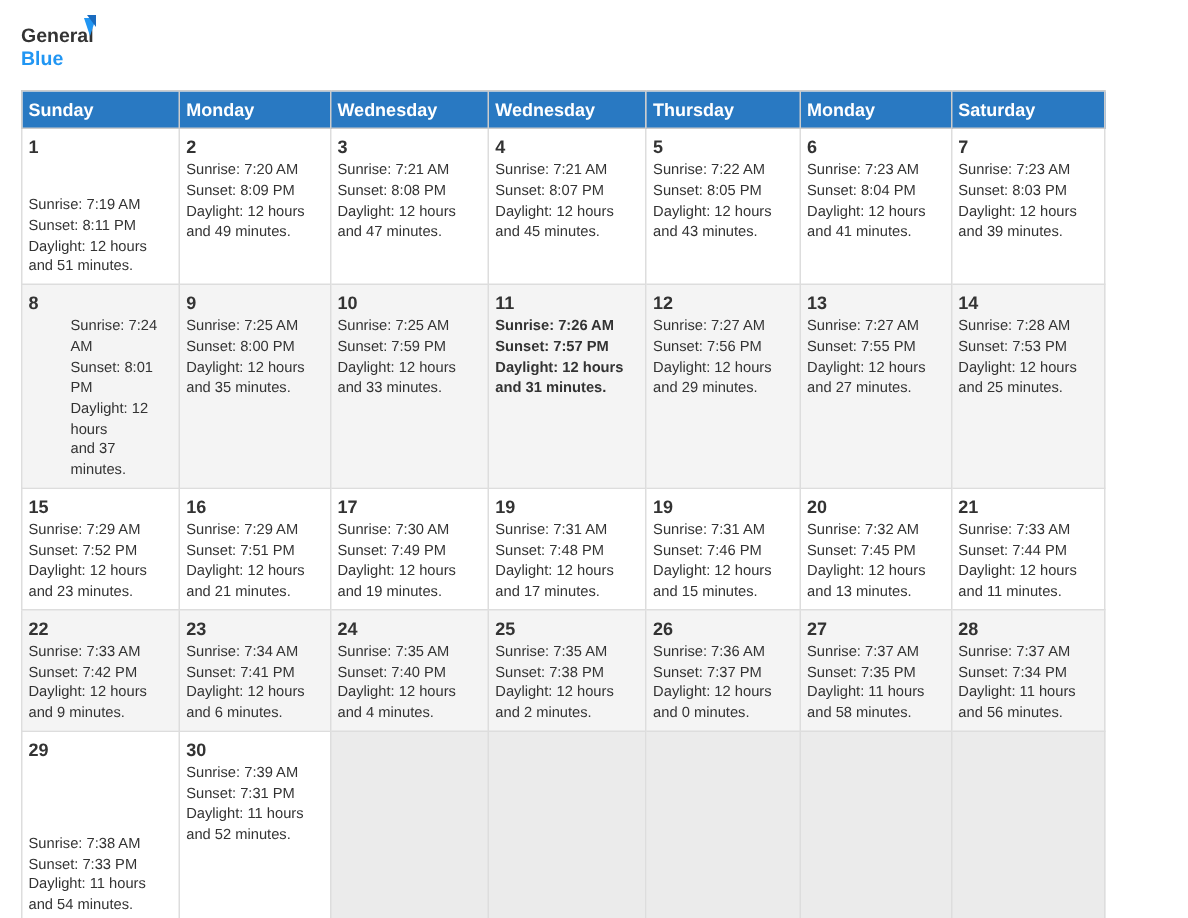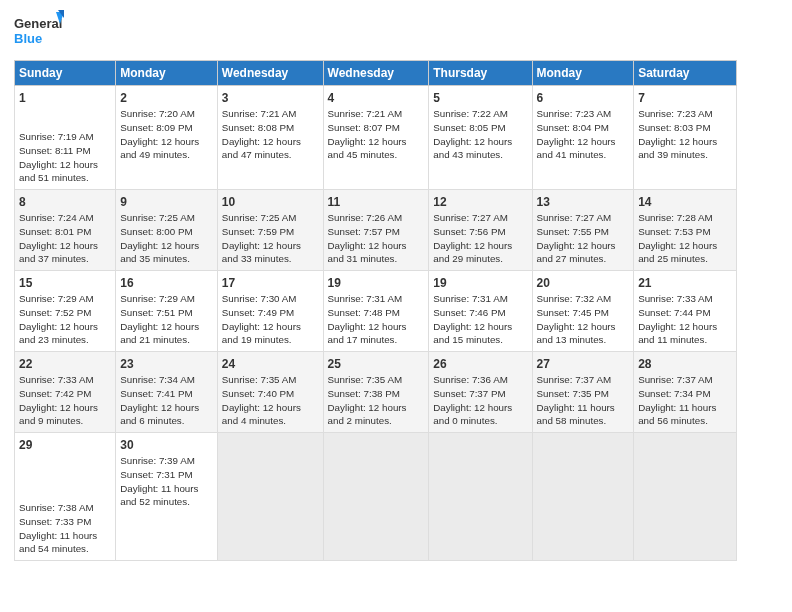--- a/index.html
+++ b/index.html
@@ -167,42 +167,42 @@
             <span class="day-num">7</span>
             <div class="day-info" style="white-space: pre-line;">Sunrise: 7:23 AM
 Sunset: 8:03 PM
 Daylight: 12 hours
 and 39 minutes.</div>
           </td>
         </tr>
         <tr>
           <td>
             <span class="day-num">8</span>
-            <div class="day-info" style="white-space: pre-line;">Sunrise: 7:24 AM
+            <div class="day-info" style="white-space: pre-line; margin-left: 28px;">Sunrise: 7:24 AM
 Sunset: 8:01 PM
 Daylight: 12 hours
 and 37 minutes.</div>
           </td>
           <td>
             <span class="day-num">9</span>
             <div class="day-info" style="white-space: pre-line;">Sunrise: 7:25 AM
 Sunset: 8:00 PM
 Daylight: 12 hours
 and 35 minutes.</div>
           </td>
           <td>
             <span class="day-num">10</span>
             <div class="day-info" style="white-space: pre-line;">Sunrise: 7:25 AM
 Sunset: 7:59 PM
 Daylight: 12 hours
 and 33 minutes.</div>
           </td>
           <td>
             <span class="day-num">11</span>
-            <div class="day-info" style="white-space: pre-line;">Sunrise: 7:26 AM
+            <div class="day-info" style="white-space: pre-line; font-weight: bold;">Sunrise: 7:26 AM
 Sunset: 7:57 PM
 Daylight: 12 hours
 and 31 minutes.</div>
           </td>
           <td>
             <span class="day-num">12</span>
             <div class="day-info" style="white-space: pre-line;">Sunrise: 7:27 AM
 Sunset: 7:56 PM
 Daylight: 12 hours
 and 29 minutes.</div>

